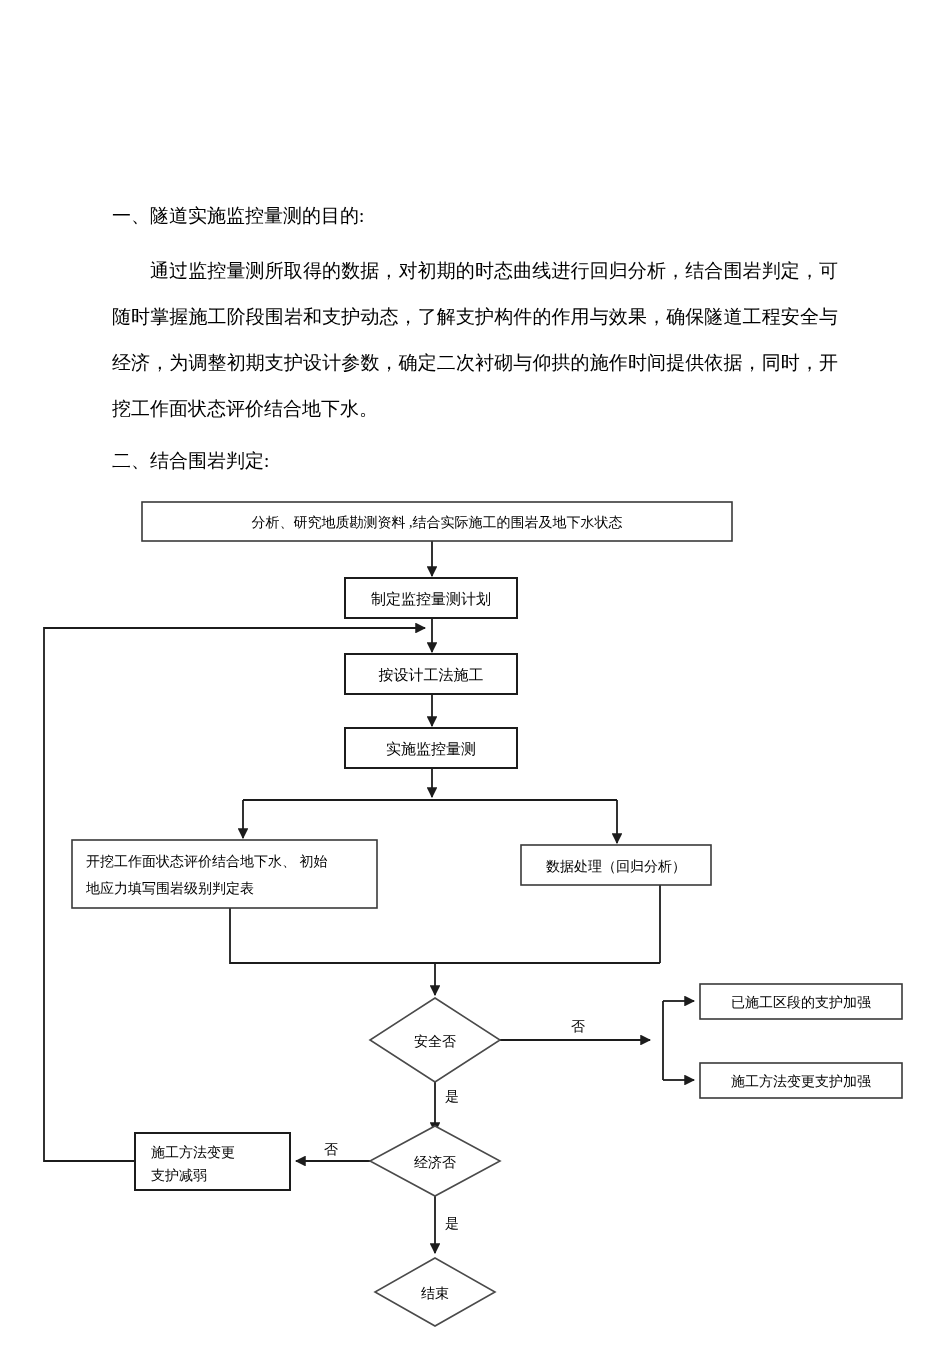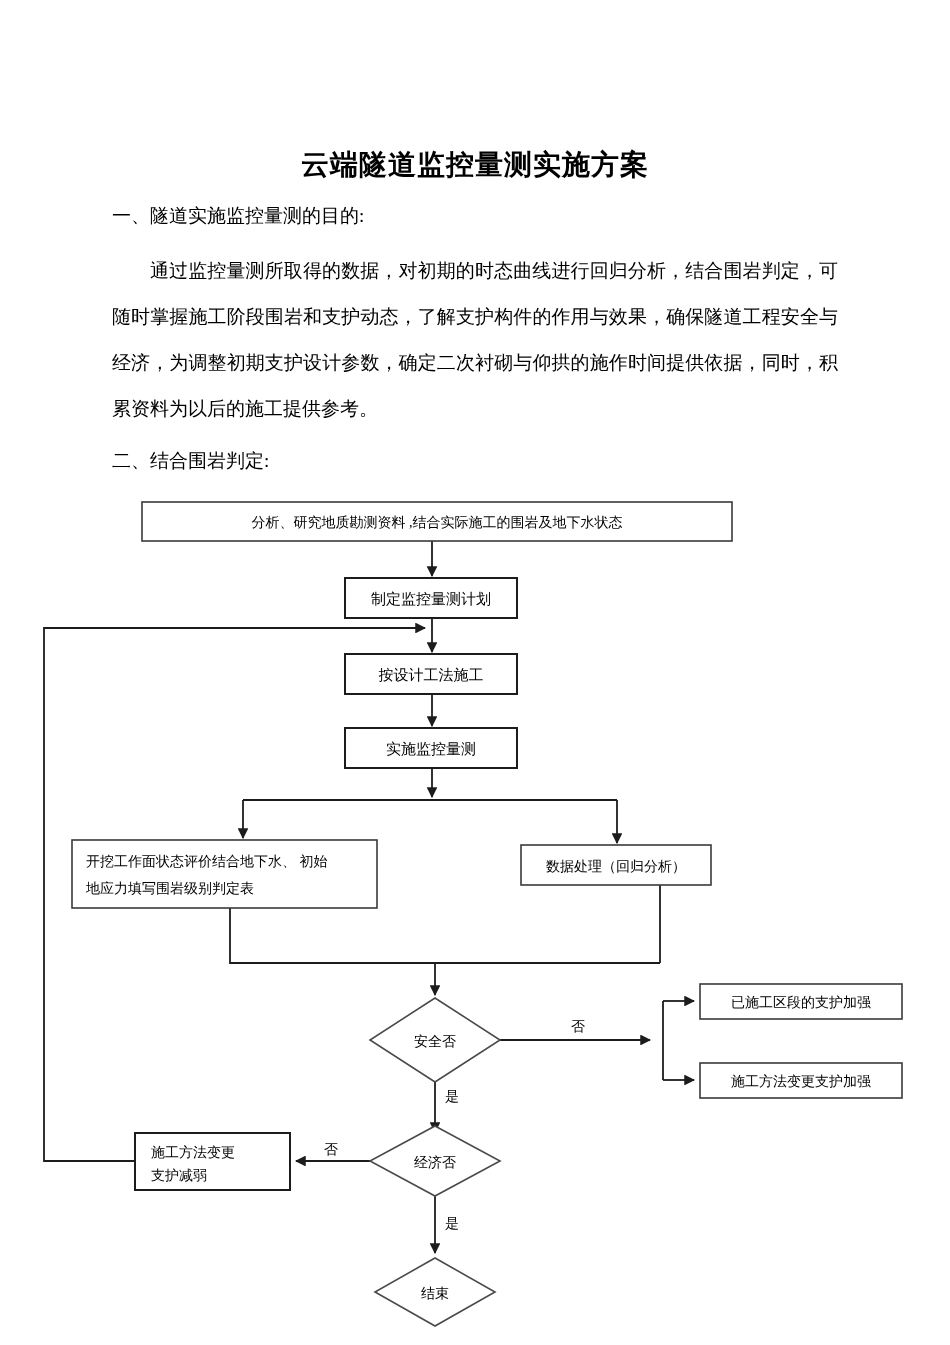--- a/index.html
+++ b/index.html
@@ -88,25 +88,24 @@
   }
   .edge-label {
     font-size: 14px;
   }
 </style>
 </head>
 <body>
 
 <div class="page">
 
-  <div class="doc-title">云端隧道监控量测实施方案</div>
 
   <div class="heading" id="heading-1">一、隧道实施监控量测的目的:</div>
 
-  <div class="body-par">通过监控量测所取得的数据，对初期的时态曲线进行回归分析，结合围岩判定，可随时掌握施工阶段围岩和支护动态，了解支护构件的作用与效果，确保隧道工程安全与经济，为调整初期支护设计参数，确定二次衬砌与仰拱的施作时间提供依据，同时，积累资料为以后的施工提供参考。</div>
+  <div class="body-par">通过监控量测所取得的数据，对初期的时态曲线进行回归分析，结合围岩判定，可随时掌握施工阶段围岩和支护动态，了解支护构件的作用与效果，确保隧道工程安全与经济，为调整初期支护设计参数，确定二次衬砌与仰拱的施作时间提供依据，同时，开挖工作面状态评价结合地下水。</div>
 
   <div class="heading" id="heading-2">二、结合围岩判定:</div>
 
   <svg class="flowchart" viewBox="0 0 950 1345">
     <defs>
       <marker id="arrow" viewBox="0 0 10 10" refX="9" refY="5" markerWidth="6" markerHeight="6" orient="auto-start-reverse">
         <path d="M 0 0 L 10 5 L 0 10 z" fill="#1c1c1c"></path>
       </marker>
     </defs>
 

